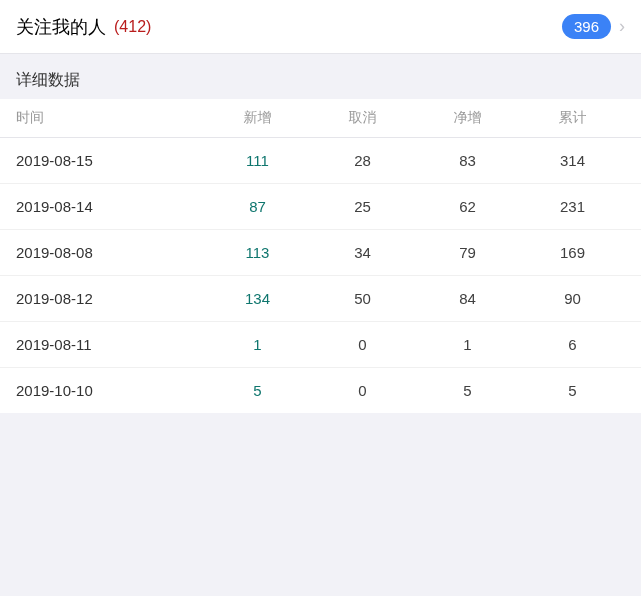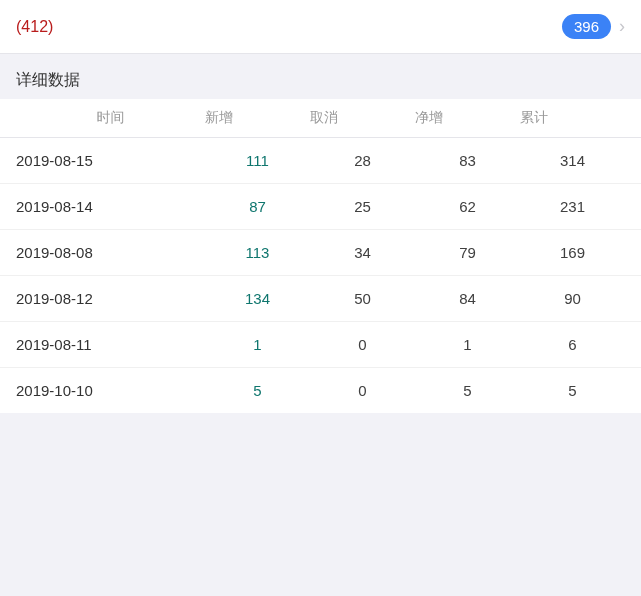--- a/index.html
+++ b/index.html
@@ -80,25 +80,25 @@
     .table-header {
       display: grid;
       grid-template-columns: 1.8fr 1fr 1fr 1fr 1fr;
       padding: 10px 16px;
       border-bottom: 1px solid #e5e5ea;
     }
 
     .table-header-cell {
       font-size: 14px;
       color: #999;
-      text-align: left;
+      text-align: center;
     }
 
     .table-header-cell:first-child {
-      text-align: center;
+      text-align: left;
     }
 
     .table-row {
       display: grid;
       grid-template-columns: 1.8fr 1fr 1fr 1fr 1fr;
       padding: 14px 16px;
       border-bottom: 1px solid #f0f0f0;
       align-items: center;
     }
 
@@ -119,20 +119,21 @@
 
     .cell.green {
       color: #0f766e;
     }
   </style>
 </head>
 <body>
 
 <div class="header">
   <div class="header-left">
+    <span class="header-title">关注我的人</span>
     <span class="header-count">(412)</span>
   </div>
   <div class="header-right">
     <span class="badge">396</span>
     <span class="chevron-right">›</span>
   </div>
 </div>
 
 <div class="section-header">详细数据</div>
 

